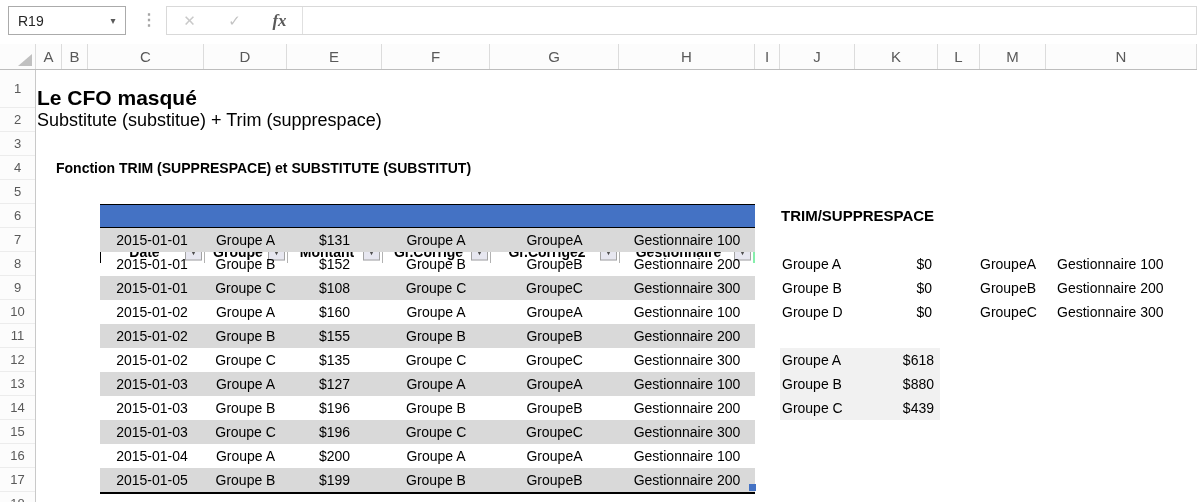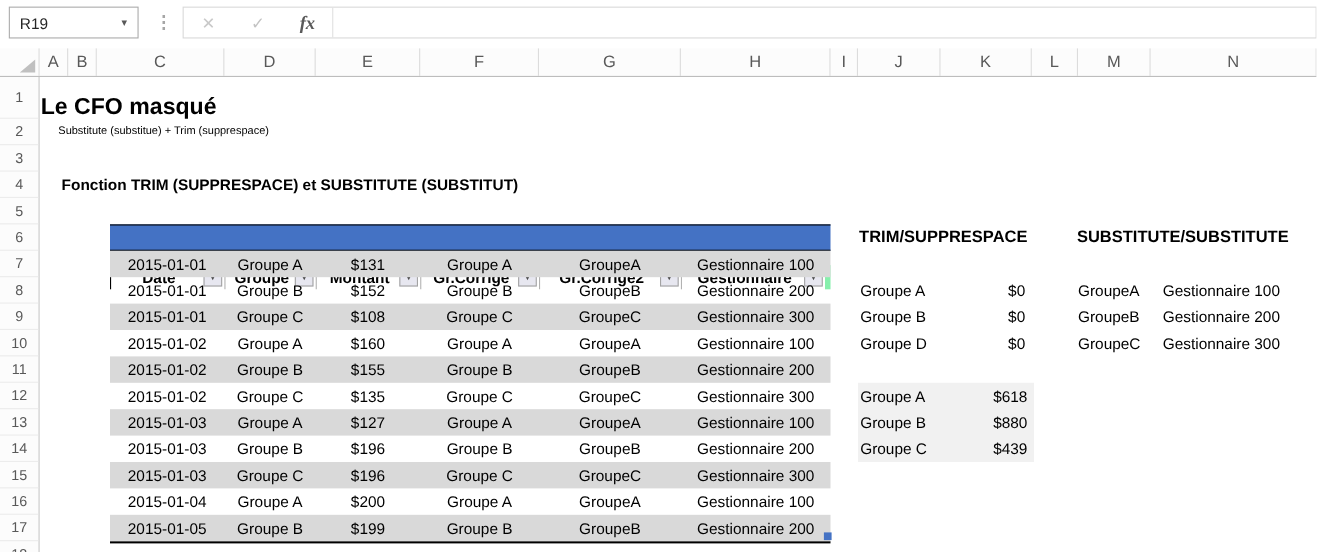--- a/index.html
+++ b/index.html
@@ -33,32 +33,32 @@
 
   
   .rowband{position:absolute;left:0;top:70px;width:36px;height:432px;border-right:1px solid #C9C9C9;
            box-sizing:border-box;overflow:hidden;background:#FCFCFC;}
   .rowband>div{height:24px;line-height:24px;text-align:center;color:#595959;font-size:13px;
                border-bottom:1px solid #ECECEC;box-sizing:border-box;}
   .rowband>div:first-child{height:38px;line-height:38px;}
 
   
   .wb-title{position:absolute;left:37px;top:74px;font-size:21px;font-weight:bold;white-space:nowrap;margin-top:12px;}
-  .wb-sub{position:absolute;left:37px;top:108px;height:24px;line-height:24px;font-size:10px;white-space:nowrap;margin-left:16px;}
+  .wb-sub{position:absolute;left:37px;top:108px;height:24px;line-height:24px;font-size:18px;white-space:nowrap;}
   .wb-sec{position:absolute;left:56px;top:156px;height:24px;line-height:24px;font-size:14px;font-weight:bold;white-space:nowrap;}
 
   
   .thead{position:absolute;left:100px;top:204px;width:655px;height:24px;display:flex;
          background:var(--header-blue,#4472C4);border-top:1px solid #000;border-bottom:1px solid #000;
          box-sizing:border-box;}
   .th{position:relative;height:100%;display:flex;align-items:center;justify-content:center;
       font-size:14px;font-weight:bold;color:#000;border-left:1px solid rgba(0,0,0,0.30);
       box-sizing:border-box;overflow:hidden;white-space:nowrap;margin-top:36px;}
   .th:first-child{border-left:1px solid #000;}
-  .th:last-child{border-right:5px solid #86efac;}
+  .th:last-child{border-right:2px solid #86efac;}
   .th-label{padding-right:16px;}
   .flt{position:absolute;right:2px;top:50%;transform:translateY(-50%);width:17px;height:17px;
        background:#E7E7F0;border:1px solid #A3A3A3;box-sizing:border-box;
        display:flex;align-items:center;justify-content:center;}
   .flt-arrow{font-size:9px;color:#4D4D4D;line-height:1;}
 
   .tbody{position:absolute;left:100px;top:228px;width:655px;border-bottom:2px solid #000;}
   .tr{display:flex;height:24px;}
   .tr:nth-child(odd){background:var(--band-gray,#D9D9D9);}
   .td{line-height:24px;font-size:14px;text-align:center;white-space:nowrap;overflow:hidden;}
@@ -298,21 +298,20 @@
       <div class="r">
       <span class="cell-l">Groupe B</span>
       <span class="cell-r">$880</span>
     </div>
       <div class="r">
       <span class="cell-l">Groupe C</span>
       <span class="cell-r">$439</span>
     </div>
     </div>
 
-  <div class="sec-h subs-h">SUBSTITUTE/SUBSTITUTE</div>
   <div class="subs">
       <div class="r">
       <span class="cell-a">GroupeA</span>
       <span class="cell-b">Gestionnaire 100</span>
     </div>
       <div class="r">
       <span class="cell-a">GroupeB</span>
       <span class="cell-b">Gestionnaire 200</span>
     </div>
       <div class="r">

